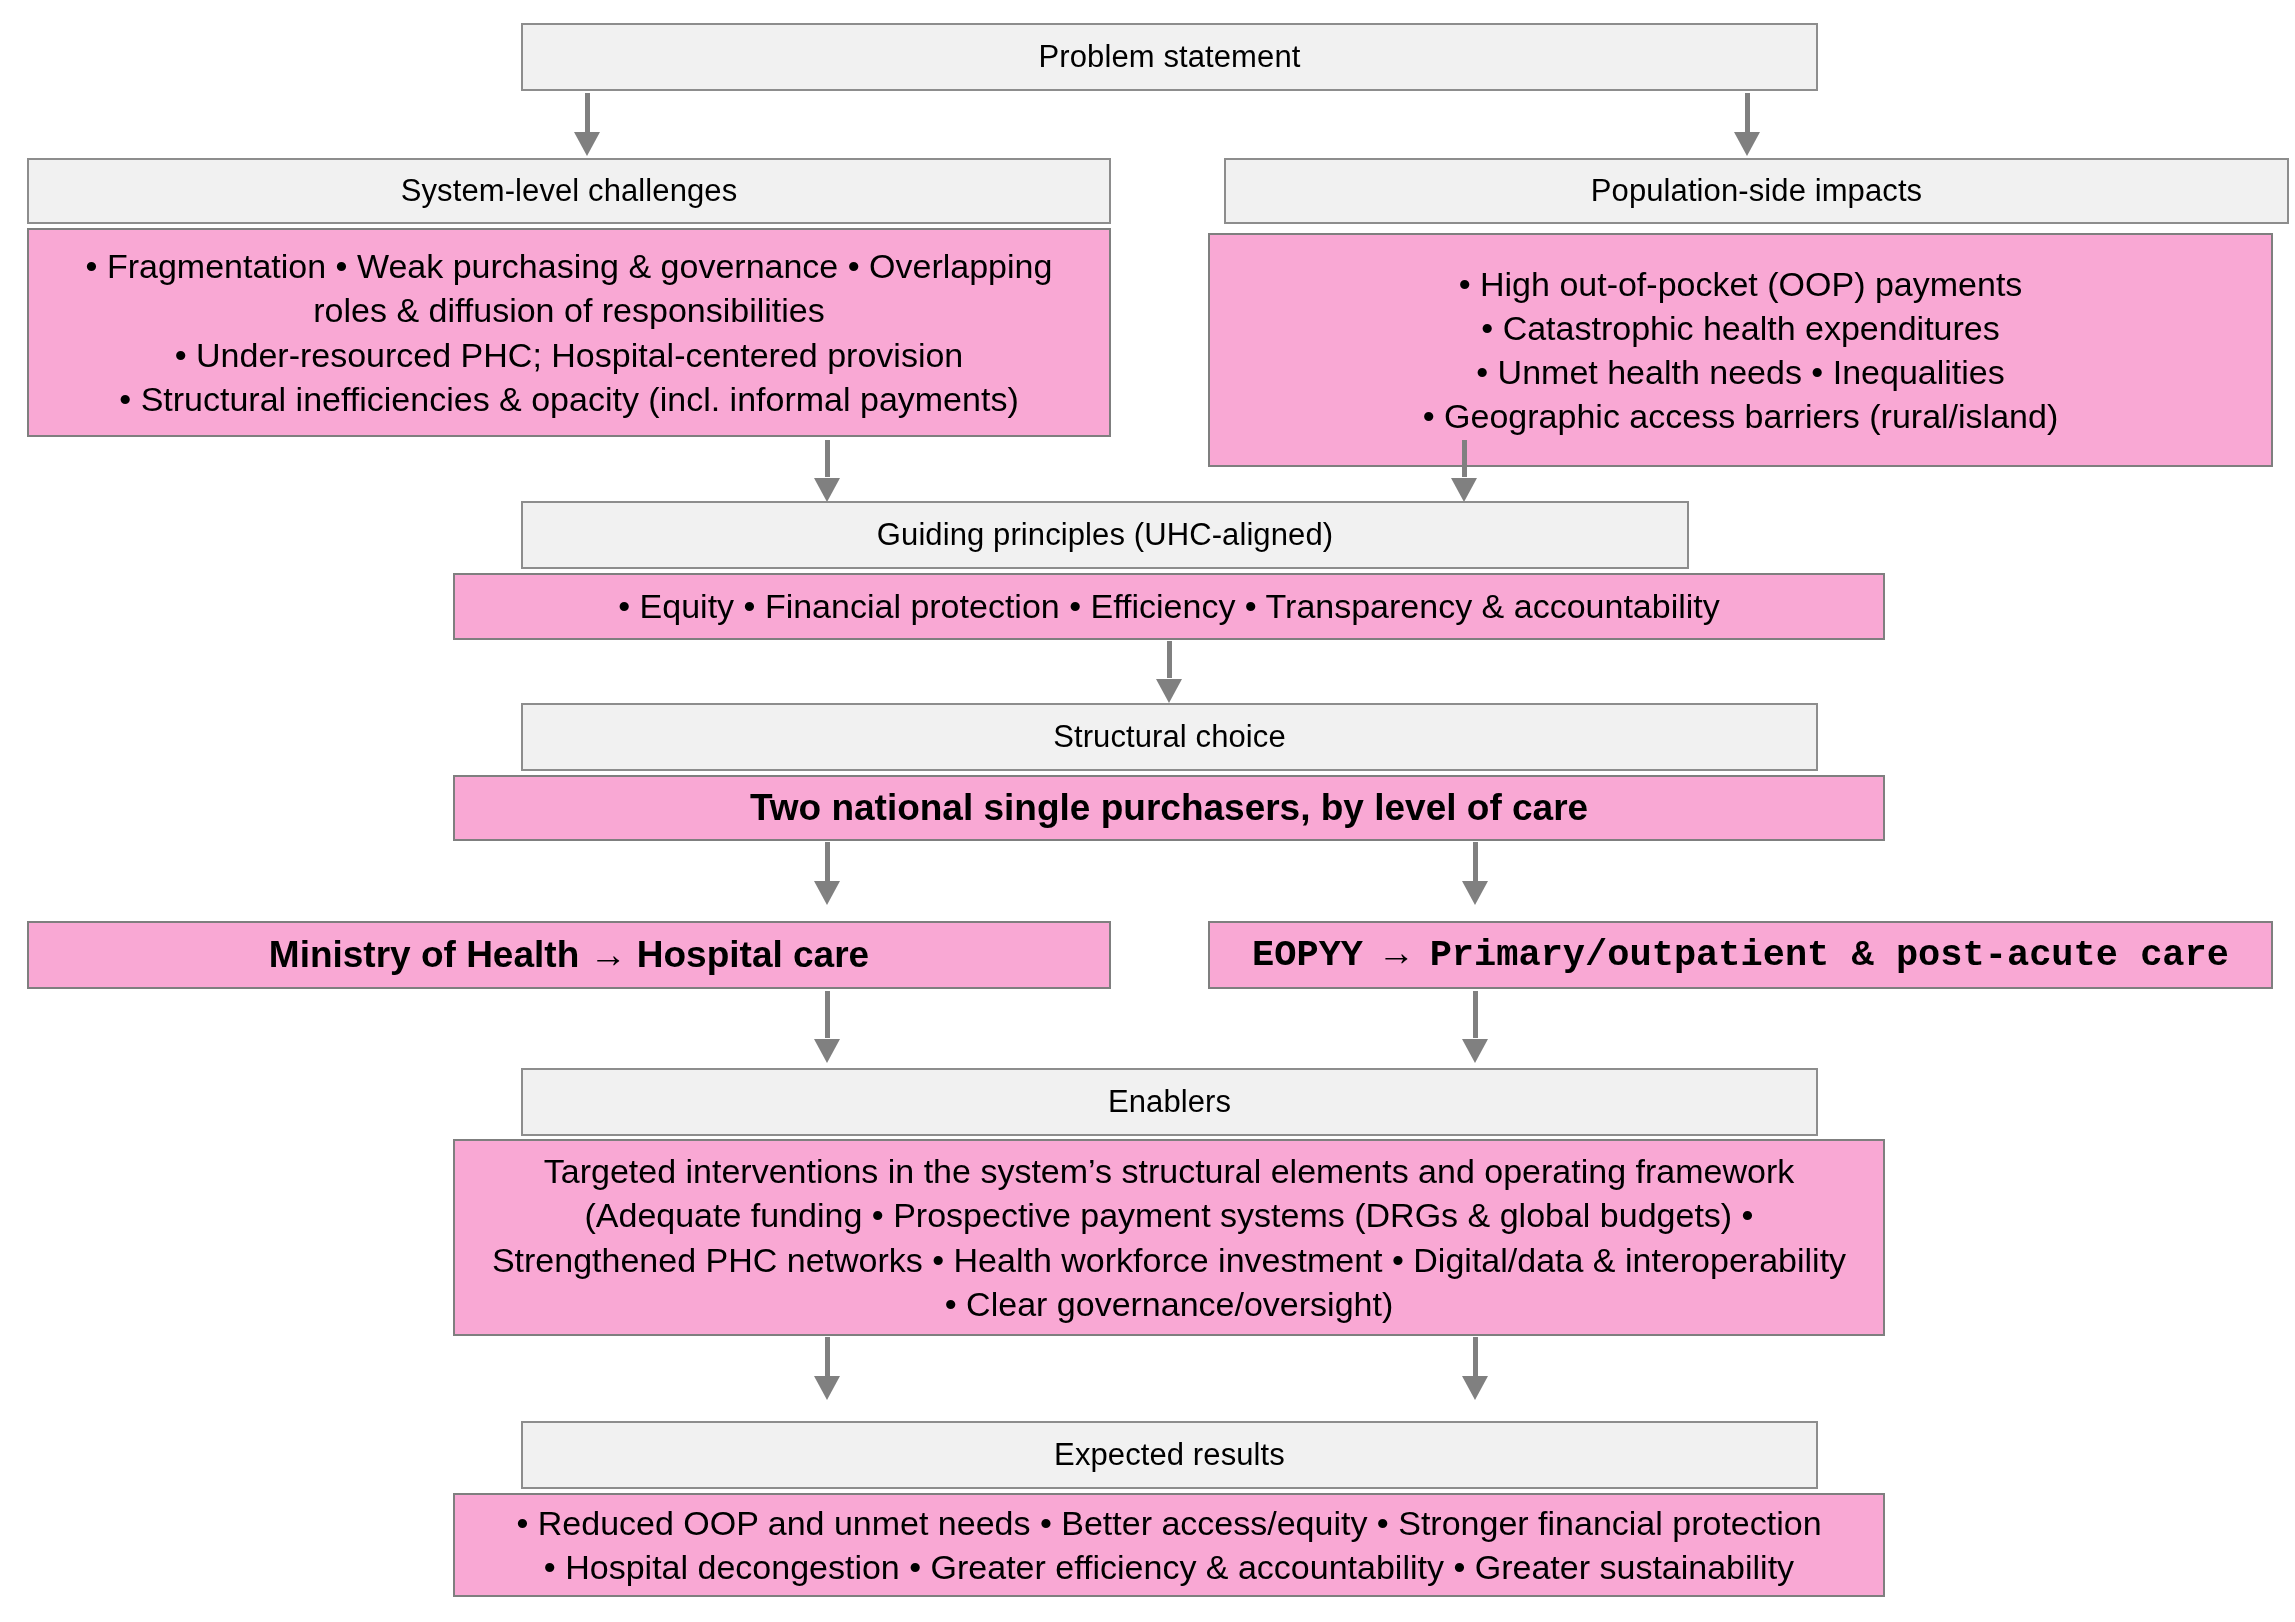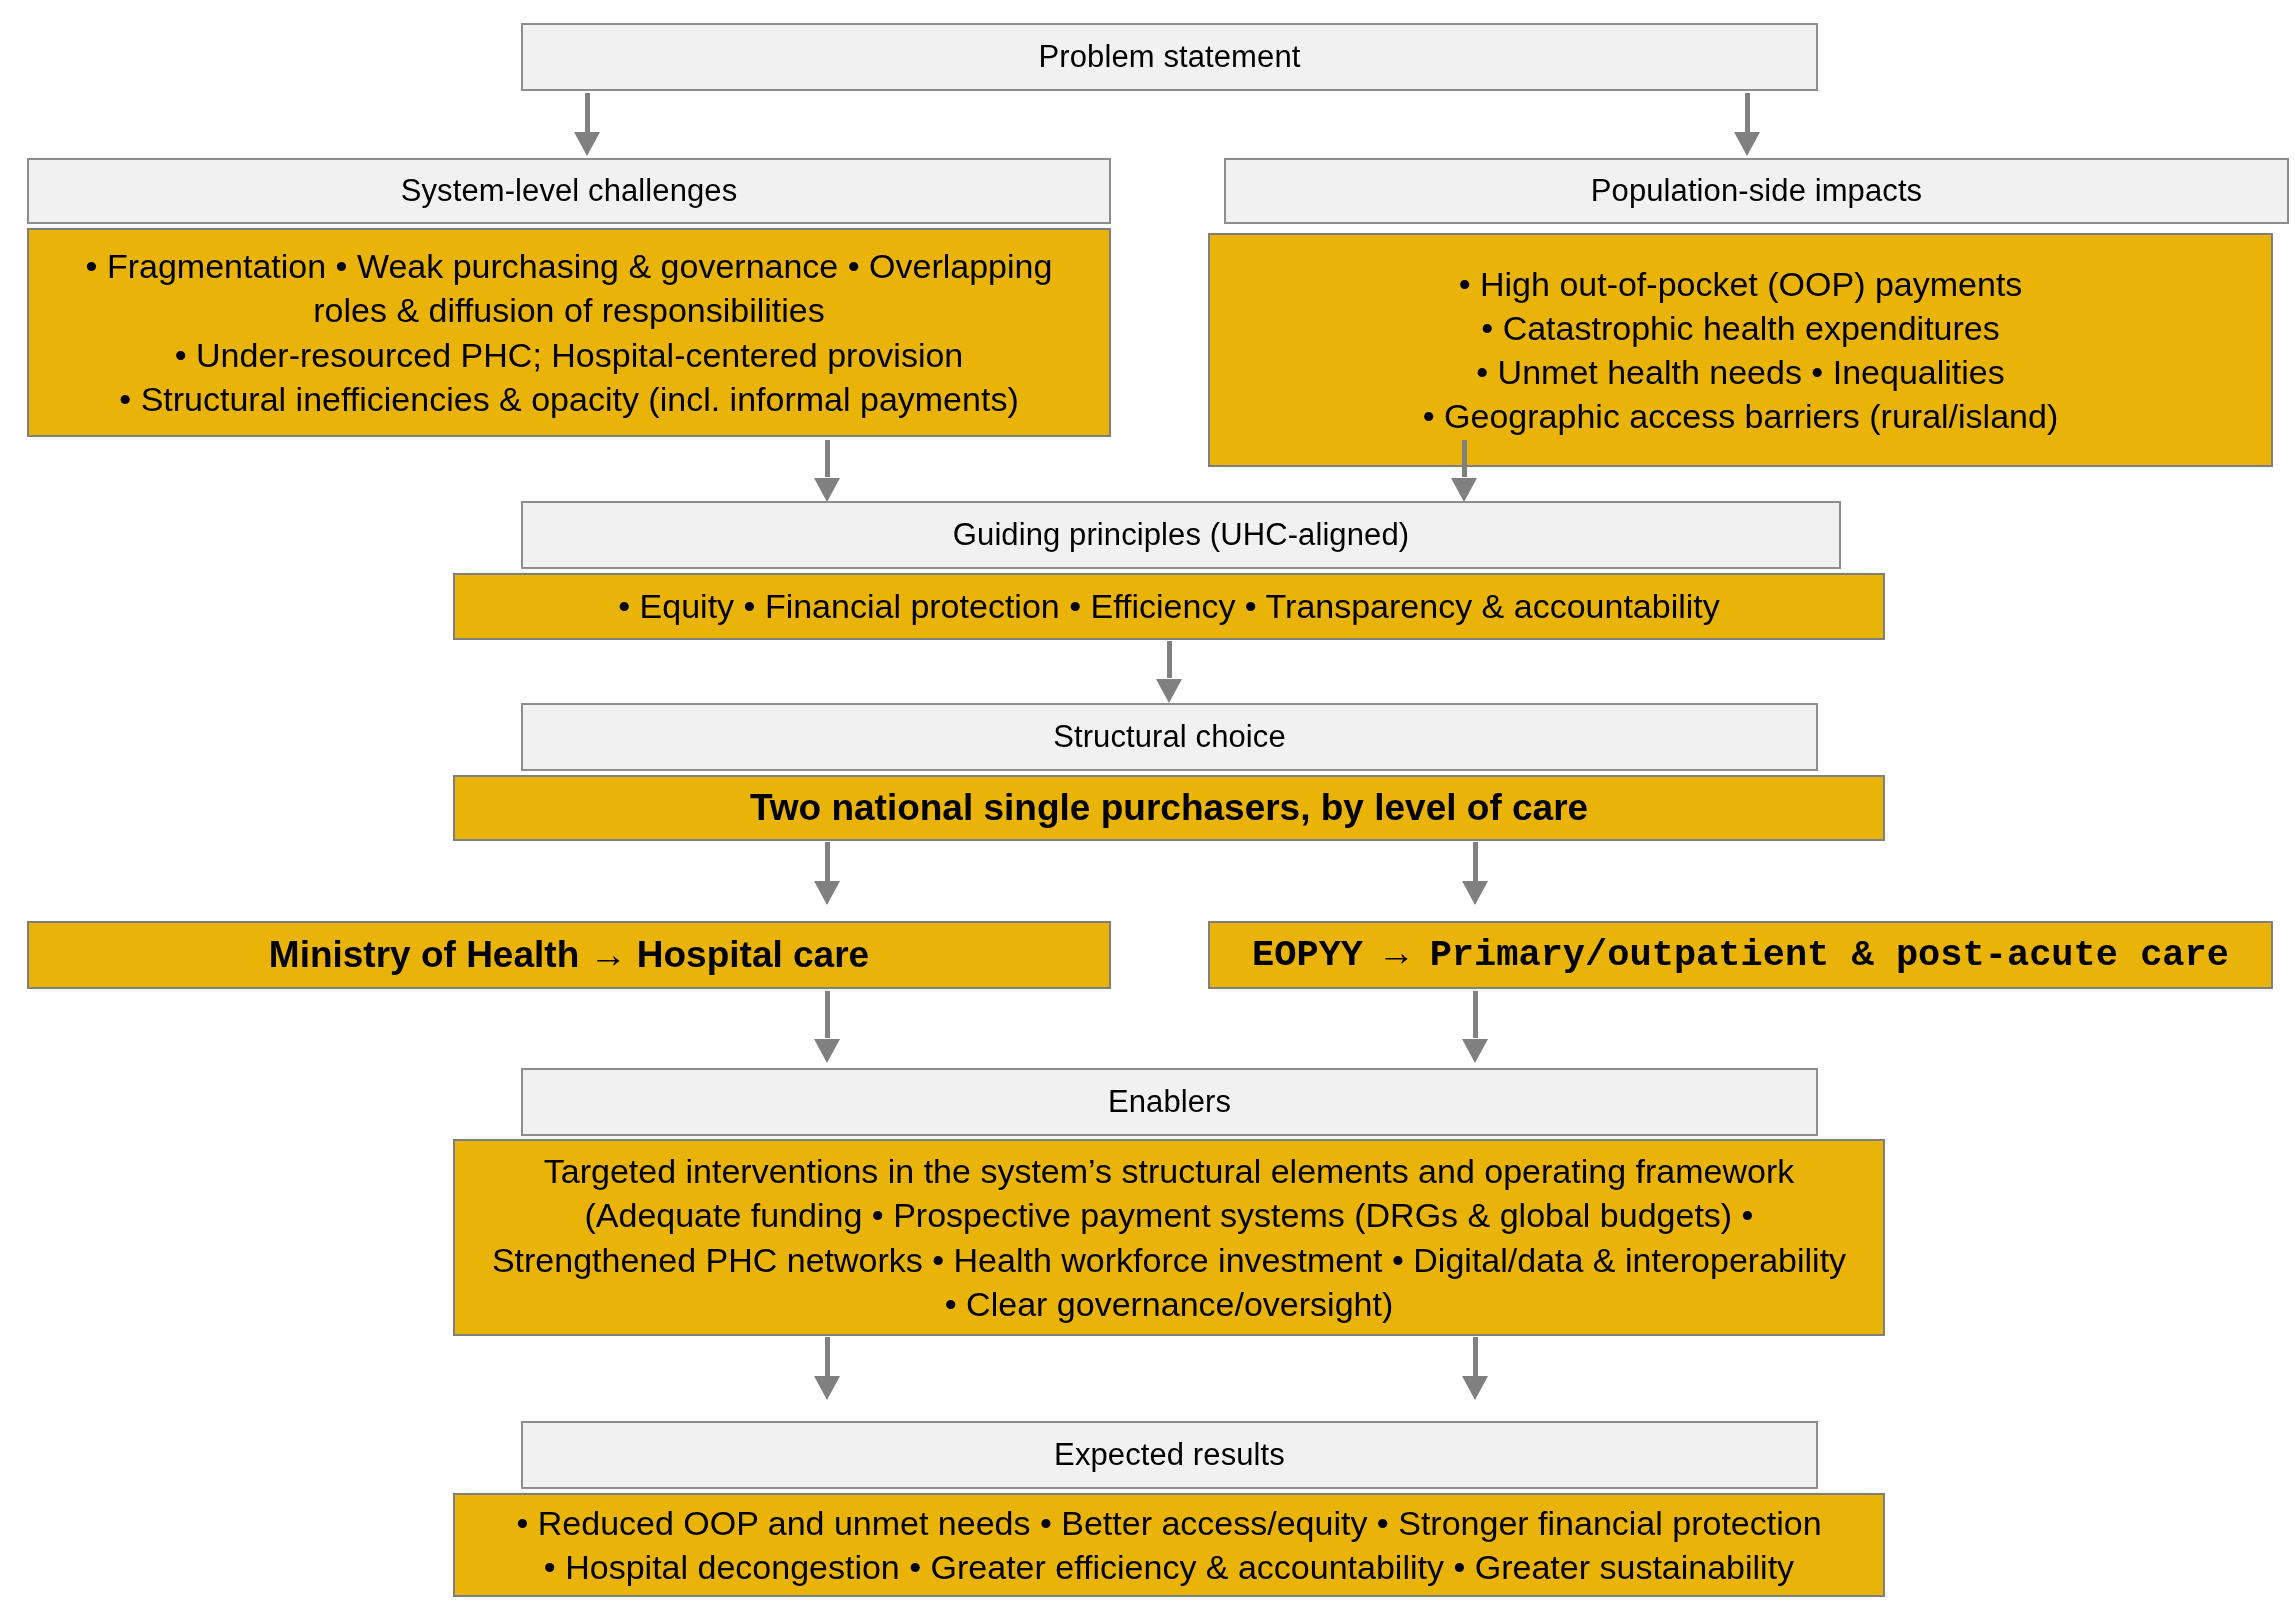--- a/index.html
+++ b/index.html
@@ -41,21 +41,21 @@
 
   .header-box {
     background: #f1f1f1;
     border: 2.1px solid #8d8d8d;
     font-size: 31px;
     font-weight: 400;
     letter-spacing: 0.1px;
   }
 
   .body-box {
-    background: #eab308;
+    background: #f9a8d4;
     border: 2.1px solid #7f7f7f;
     font-size: 34px;
     font-weight: 400;
   }
 
   .bold-box {
     font-weight: 700;
     font-size: 37px;
   }
 
@@ -122,21 +122,21 @@
 
   <div class="arrow" style="left:813px; top:440px; width:29px; height:62px;">
     <div class="shaft" style="height:37px;"></div>
     <div class="head"></div>
   </div>
   <div class="arrow" style="left:1450px; top:440px; width:29px; height:62px;">
     <div class="shaft" style="height:37px;"></div>
     <div class="head"></div>
   </div>
 
-  <div class="box header-box" style="left:521px; top:501px; width:1320px; height:68px;">
+  <div class="box header-box" style="left:521px; top:501px; width:1168px; height:68px;">
     <span class="txt">Guiding principles (UHC-aligned)</span>
   </div>
   <div class="box body-box" style="left:453px; top:573px; width:1432px; height:67px;">
     <span class="txt">• Equity • Financial protection • Efficiency • Transparency &amp; accountability</span>
   </div>
 
   <div class="arrow" style="left:1155px; top:641px; width:29px; height:62px;">
     <div class="shaft" style="height:37px;"></div>
     <div class="head"></div>
   </div>

